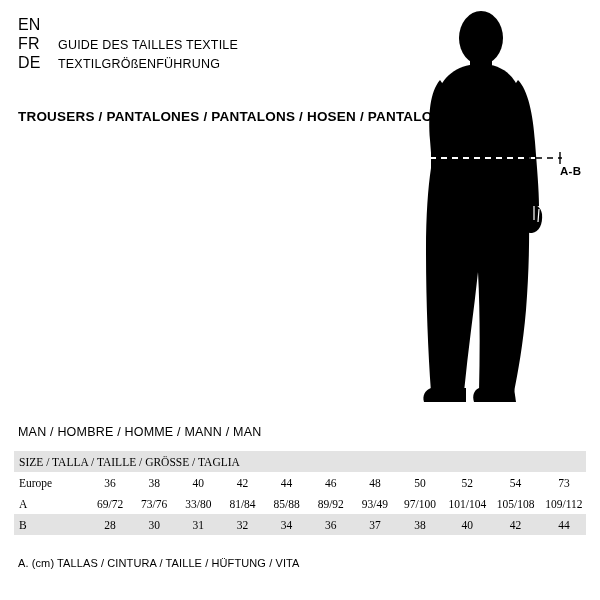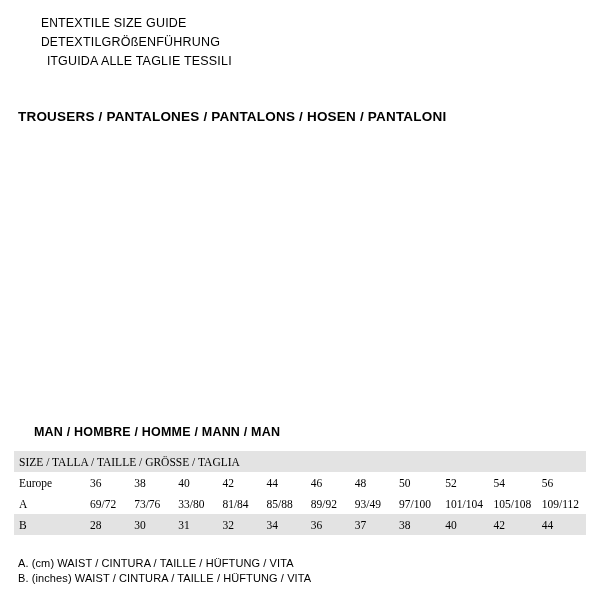--- a/index.html
+++ b/index.html
@@ -28,23 +28,22 @@
     top: 16px;
     width: 360px;
   }
   .lang-row {
     display: flex;
     align-items: baseline;
     height: 19px;
   }
   .lang-code {
     width: 40px;
-    font-size: 12px;
-    letter-spacing: 0.2px;
-    text-align: right;
+    font-size: 16px;
+    letter-spacing: 0.2px;
   }
   .lang-text {
     font-size: 12.5px;
     letter-spacing: 0.2px;
   }
 
   .garment-title {
     position: absolute;
     left: 18px;
     top: 109px;
@@ -72,23 +71,22 @@
     font-weight: bold;
     letter-spacing: 0.3px;
   }
 
   
   .table-title {
     position: absolute;
     left: 18px;
     top: 425px;
     font-size: 12.5px;
-    font-weight: bold;
-    letter-spacing: 0.2px;
-    margin-left: 16px;
+    font-weight: normal;
+    letter-spacing: 0.2px;
   }
   table.size-table {
     position: absolute;
     left: 14px;
     top: 451px;
     width: 572px;
     border-collapse: collapse;
     font-size: 11.5px;
   }
   table.size-table td {
@@ -99,75 +97,131 @@
   }
   table.size-table tr.shaded td {
     background: #e3e3e3;
   }
   table.size-table td.label {
     width: 86px;
     padding-left: 5px;
   }
   table.size-table td.val {
     width: 48px;
-    text-align: left;
+    text-align: center;
   }
 
   .footnotes {
     position: absolute;
     left: 18px;
     top: 556px;
     font-size: 11px;
     line-height: 15px;
     letter-spacing: 0.1px;
   }
 </style>
 </head>
 <body>
 
 <div class="page">
 
   <div class="lang-block">
     <div class="lang-row">
       <div class="lang-code">EN</div>
-      <div class="lang-text">TEXTILE SIZE GUIDE</div>
+    </div>
+    <div class="lang-row">
+      <div class="lang-code">FR</div>
+      <div class="lang-text">GUIDE DES TAILLES TEXTILE</div>
     </div>
     <div class="lang-row">
       <div class="lang-code">DE</div>
       <div class="lang-text">TEXTILGRÖßENFÜHRUNG</div>
     </div>
-    <div class="lang-row">
-      <div class="lang-code">IT</div>
-      <div class="lang-text">GUIDA ALLE TAGLIE TESSILI</div>
-    </div>
   </div>
 
   <div class="garment-title">TROUSERS / PANTALONES / PANTALONS / HOSEN / PANTALONI</div>
 
+  <div class="figure-wrap">
+    <svg class="figure-svg" width="195" height="400" viewBox="0 0 195 400">
+
+      <ellipse cx="81" cy="28" rx="22" ry="27" fill="#000000"></ellipse>
+
+      <rect x="70" y="48" width="22" height="12" fill="#000000"></rect>
+
+      <path d="M81 54
+               C 60 54, 44 64, 38 82
+               C 33 98, 31 120, 31 148
+               L 31 160
+               L 127 160
+               C 127 128, 125 98, 120 82
+               C 114 64, 100 54, 81 54 Z" fill="#000000"></path>
+
+      <path d="M31 158
+               L 127 158
+               C 130 200, 130 250, 126 300
+               C 123 335, 118 362, 114 382
+               L 79 382
+               C 80 340, 80 300, 78 262
+               C 74 300, 68 340, 64 382
+               L 31 382
+               C 28 340, 26 290, 26 240
+               C 26 205, 28 178, 31 158 Z" fill="#000000"></path>
+
+      <path d="M31 378 L 66 378 L 66 392 L 24 392 C 22 386, 25 380, 31 378 Z" fill="#000000"></path>
+      <path d="M79 378 L 114 378 L 116 392 L 74 392 C 72 386, 74 380, 79 378 Z" fill="#000000"></path>
+
+      <path d="M118 70
+               C 128 80, 133 104, 135 132
+               C 137 158, 139 180, 139 196
+               L 124 196
+               C 122 170, 118 140, 112 112
+               C 109 96, 110 80, 118 70 Z" fill="#000000"></path>
+
+      <path d="M124 194
+               C 133 192, 141 196, 142 204
+               C 143 214, 139 222, 132 223
+               C 125 224, 120 218, 120 208
+               C 120 201, 121 196, 124 194 Z" fill="#000000"></path>
+
+      <path d="M134 196 l 0 14 M139 199 l -1 13" stroke="#ffffff" stroke-width="1.2" fill="none"></path>
+
+      <path d="M40 70
+               C 30 82, 28 104, 30 130
+               C 32 156, 34 176, 34 192
+               L 48 192
+               C 48 166, 48 140, 50 114
+               C 51 96, 48 80, 40 70 Z" fill="#000000"></path>
+
+      <line x1="30" y1="148" x2="162" y2="148" stroke="#ffffff" stroke-width="2.2" stroke-dasharray="6,5"></line>
+      <line x1="125" y1="148" x2="162" y2="148" stroke="#000000" stroke-width="1.6" stroke-dasharray="6,5"></line>
+      <line x1="160" y1="142" x2="160" y2="154" stroke="#000000" stroke-width="1.4"></line>
+    </svg>
+    <div class="ab-label">A-B</div>
+  </div>
 
   <div class="table-title">MAN / HOMBRE / HOMME / MANN / MAN</div>
 
   <table class="size-table">
     <tbody>
       <tr class="shaded">
         <td class="label" colspan="12">SIZE / TALLA / TAILLE / GRÖSSE / TAGLIA</td>
       </tr>
       <tr>
         <td class="label">Europe</td>
         <td class="val">36</td>
         <td class="val">38</td>
         <td class="val">40</td>
         <td class="val">42</td>
         <td class="val">44</td>
         <td class="val">46</td>
         <td class="val">48</td>
         <td class="val">50</td>
         <td class="val">52</td>
         <td class="val">54</td>
-        <td class="val">56</td>
+        <td class="val">73</td>
       </tr>
       <tr>
         <td class="label">A</td>
         <td class="val">69/72</td>
         <td class="val">73/76</td>
         <td class="val">33/80</td>
         <td class="val">81/84</td>
         <td class="val">85/88</td>
         <td class="val">89/92</td>
         <td class="val">93/49</td>
@@ -187,17 +241,16 @@
         <td class="val">37</td>
         <td class="val">38</td>
         <td class="val">40</td>
         <td class="val">42</td>
         <td class="val">44</td>
       </tr>
     </tbody>
   </table>
 
   <div class="footnotes">
-    <div>A. (cm) WAIST / CINTURA / TAILLE / HÜFTUNG / VITA</div>
-    <div>B. (inches) WAIST / CINTURA / TAILLE / HÜFTUNG / VITA</div>
+    <div>A. (cm) TALLAS / CINTURA / TAILLE / HÜFTUNG / VITA</div>
   </div>
 
 </div>
 
 </body></html>

